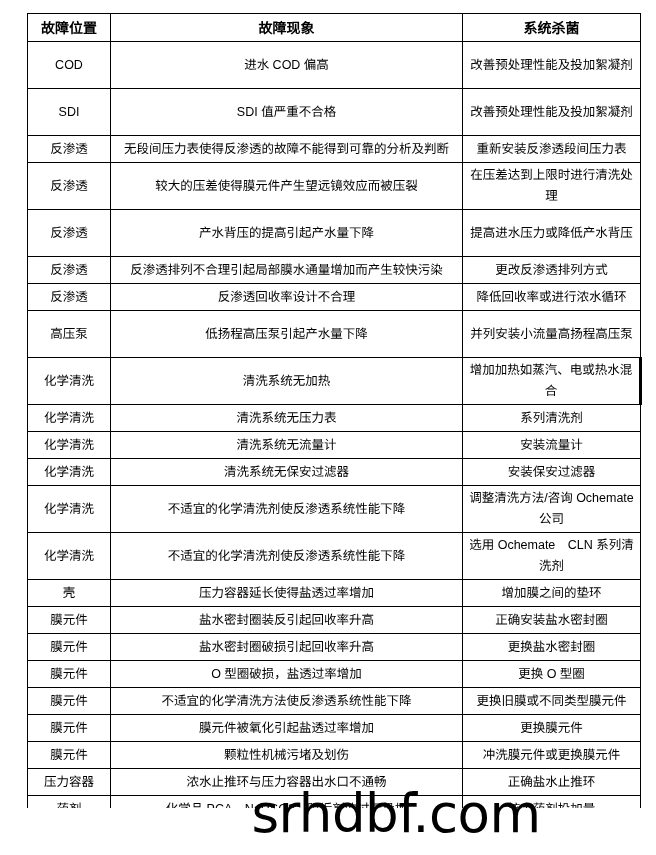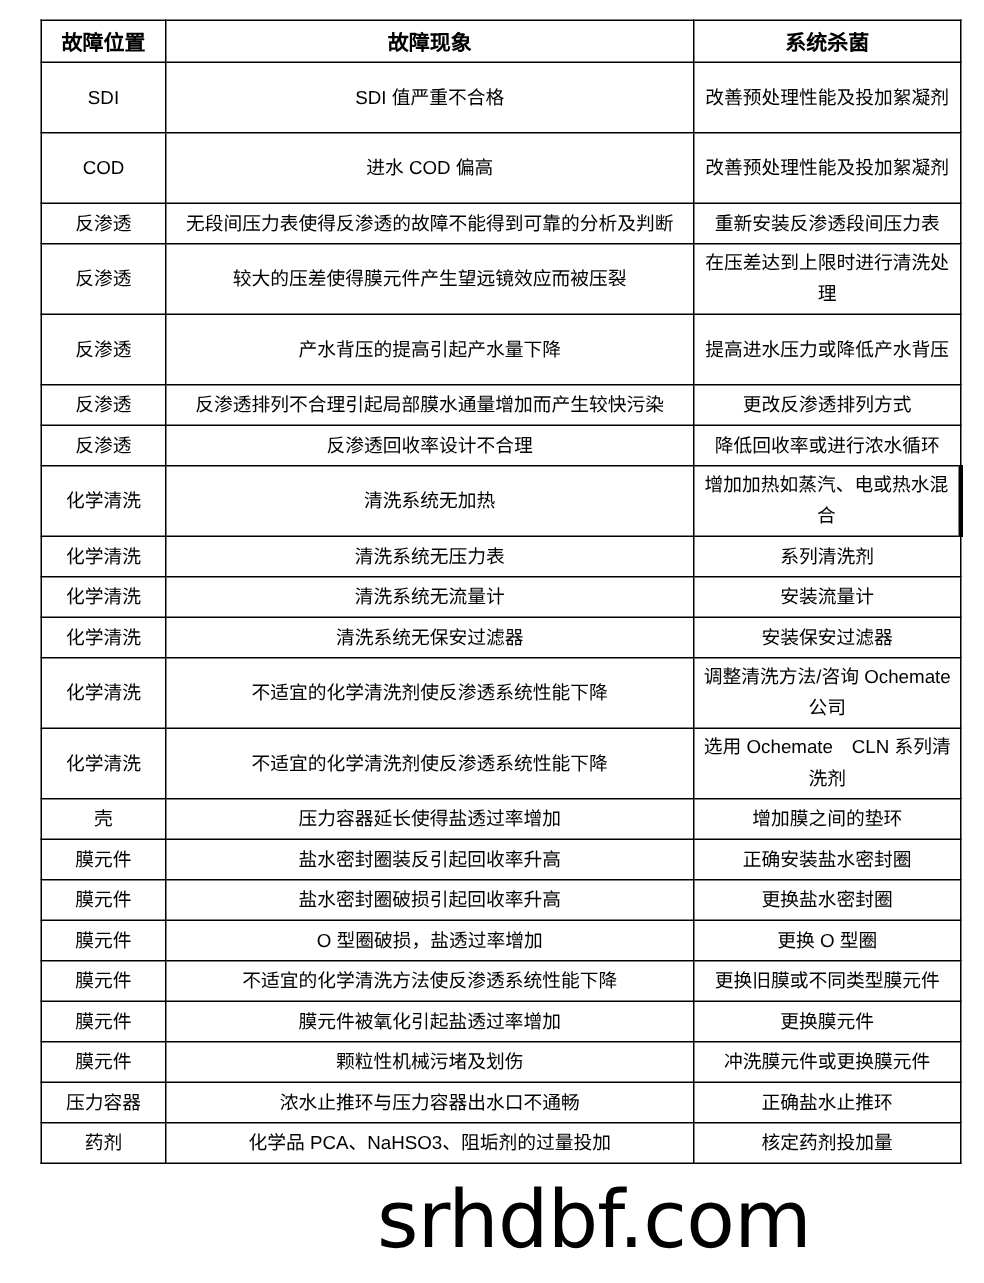--- a/index.html
+++ b/index.html
@@ -137,29 +137,29 @@
       </colgroup>
       <thead>
         <tr>
           <th>故障位置</th>
           <th>故障现象</th>
           <th>系统杀菌</th>
         </tr>
       </thead>
       <tbody id="table-body">
           <tr class="tall">
+            <td>COD</td>
+            <td>进水 COD 偏高</td>
+            <td>改善预处理性能及投加絮凝剂</td>
+          </tr>
+          <tr class="tall">
             <td>SDI</td>
             <td>SDI 值严重不合格</td>
             <td>改善预处理性能及投加絮凝剂</td>
           </tr>
-          <tr class="tall">
-            <td>COD</td>
-            <td>进水 COD 偏高</td>
-            <td>改善预处理性能及投加絮凝剂</td>
-          </tr>
           <tr>
             <td>反渗透</td>
             <td>无段间压力表使得反渗透的故障不能得到可靠的分析及判断</td>
             <td>重新安装反渗透段间压力表</td>
           </tr>
           <tr class="tall">
             <td>反渗透</td>
             <td>较大的压差使得膜元件产生望远镜效应而被压裂</td>
             <td>在压差达到上限时进行清洗处理</td>
           </tr>
@@ -170,20 +170,25 @@
           </tr>
           <tr>
             <td>反渗透</td>
             <td>反渗透排列不合理引起局部膜水通量增加而产生较快污染</td>
             <td>更改反渗透排列方式</td>
           </tr>
           <tr>
             <td>反渗透</td>
             <td>反渗透回收率设计不合理</td>
             <td>降低回收率或进行浓水循环</td>
+          </tr>
+          <tr class="tall">
+            <td>高压泵</td>
+            <td>低扬程高压泵引起产水量下降</td>
+            <td>并列安装小流量高扬程高压泵</td>
           </tr>
           <tr class="tall">
             <td>化学清洗</td>
             <td>清洗系统无加热</td>
             <td class="thick-right">增加加热如蒸汽、电或热水混合</td>
           </tr>
           <tr>
             <td>化学清洗</td>
             <td>清洗系统无压力表</td>
             <td>系列清洗剂</td>

